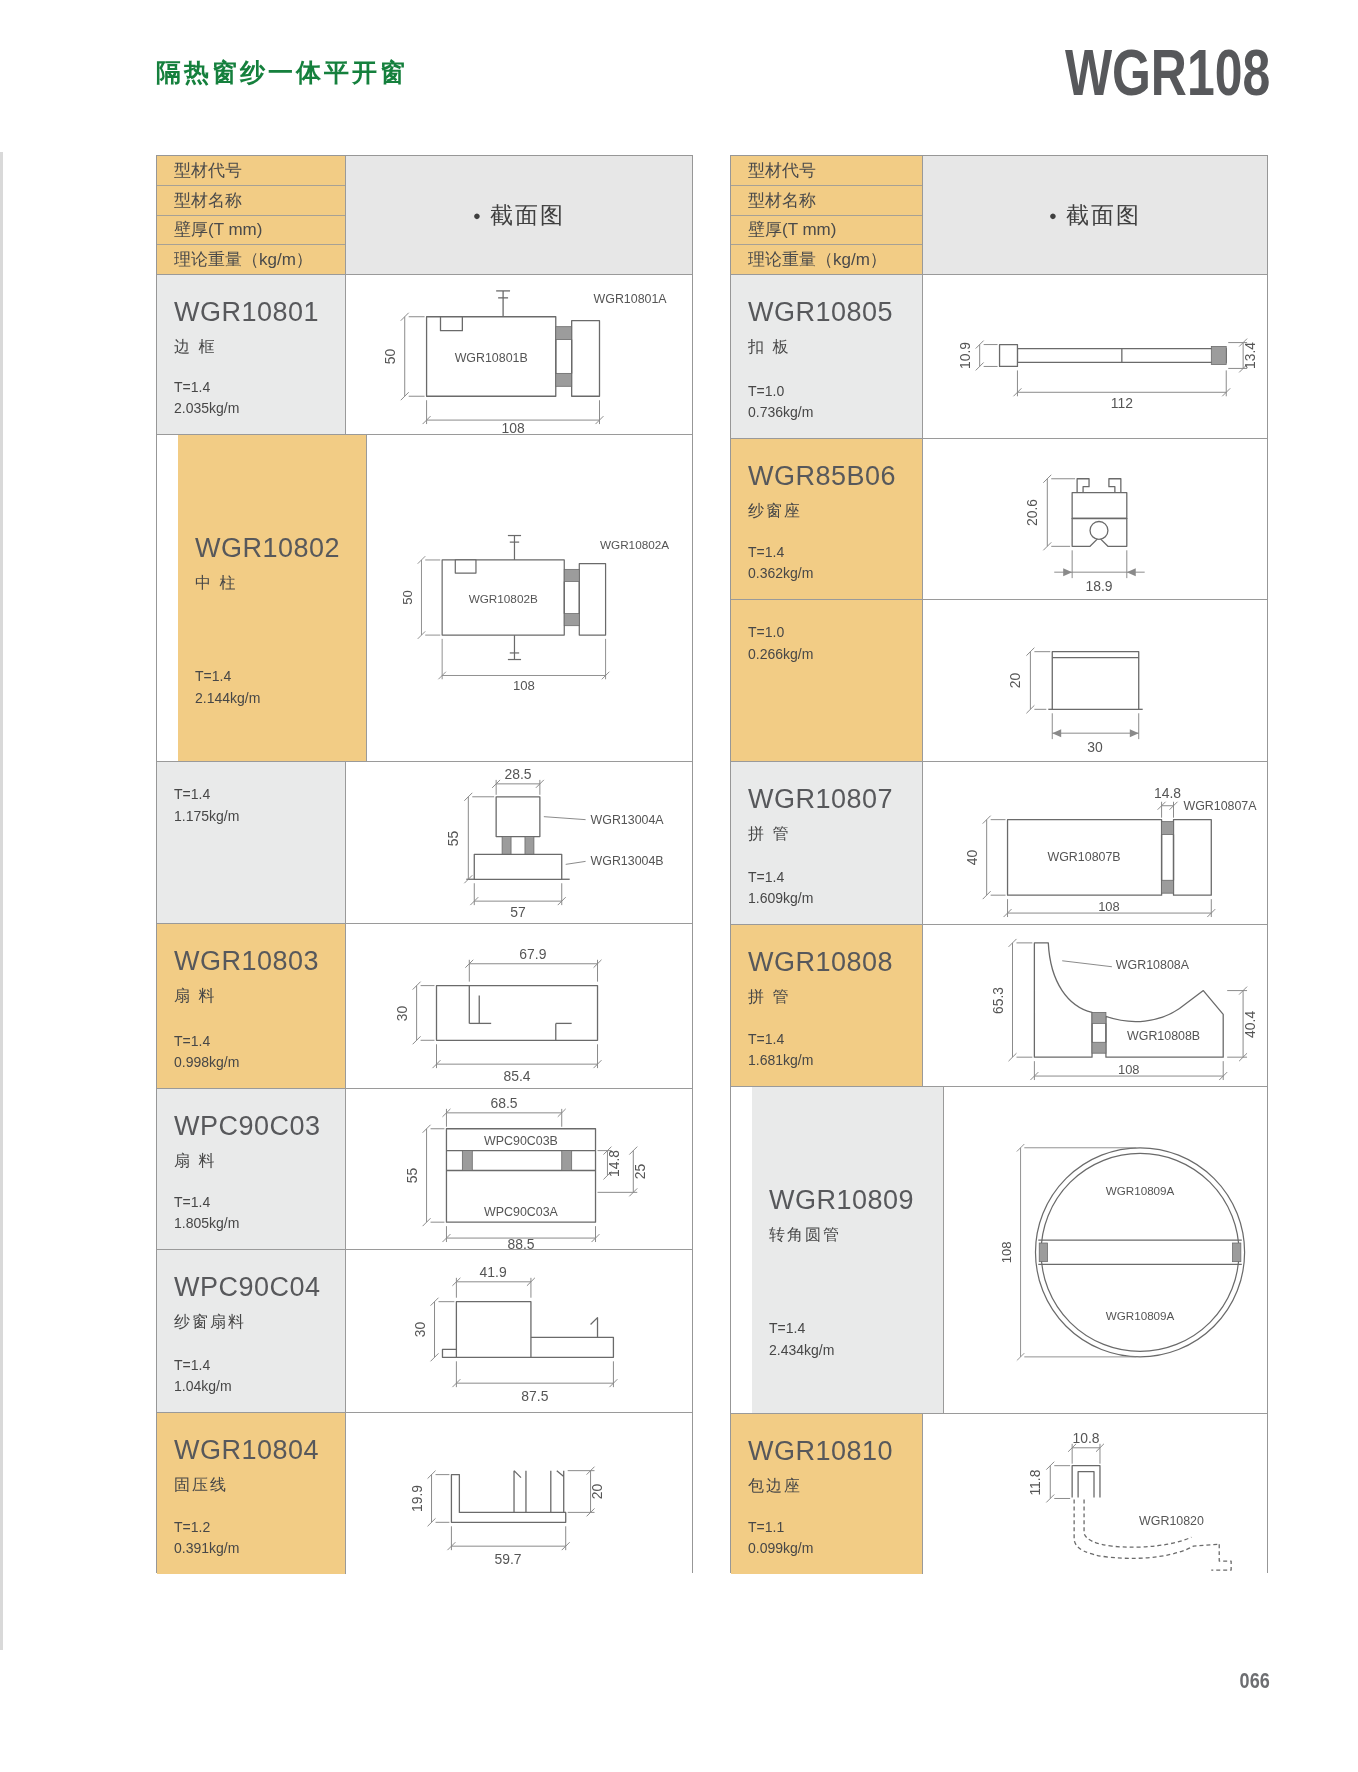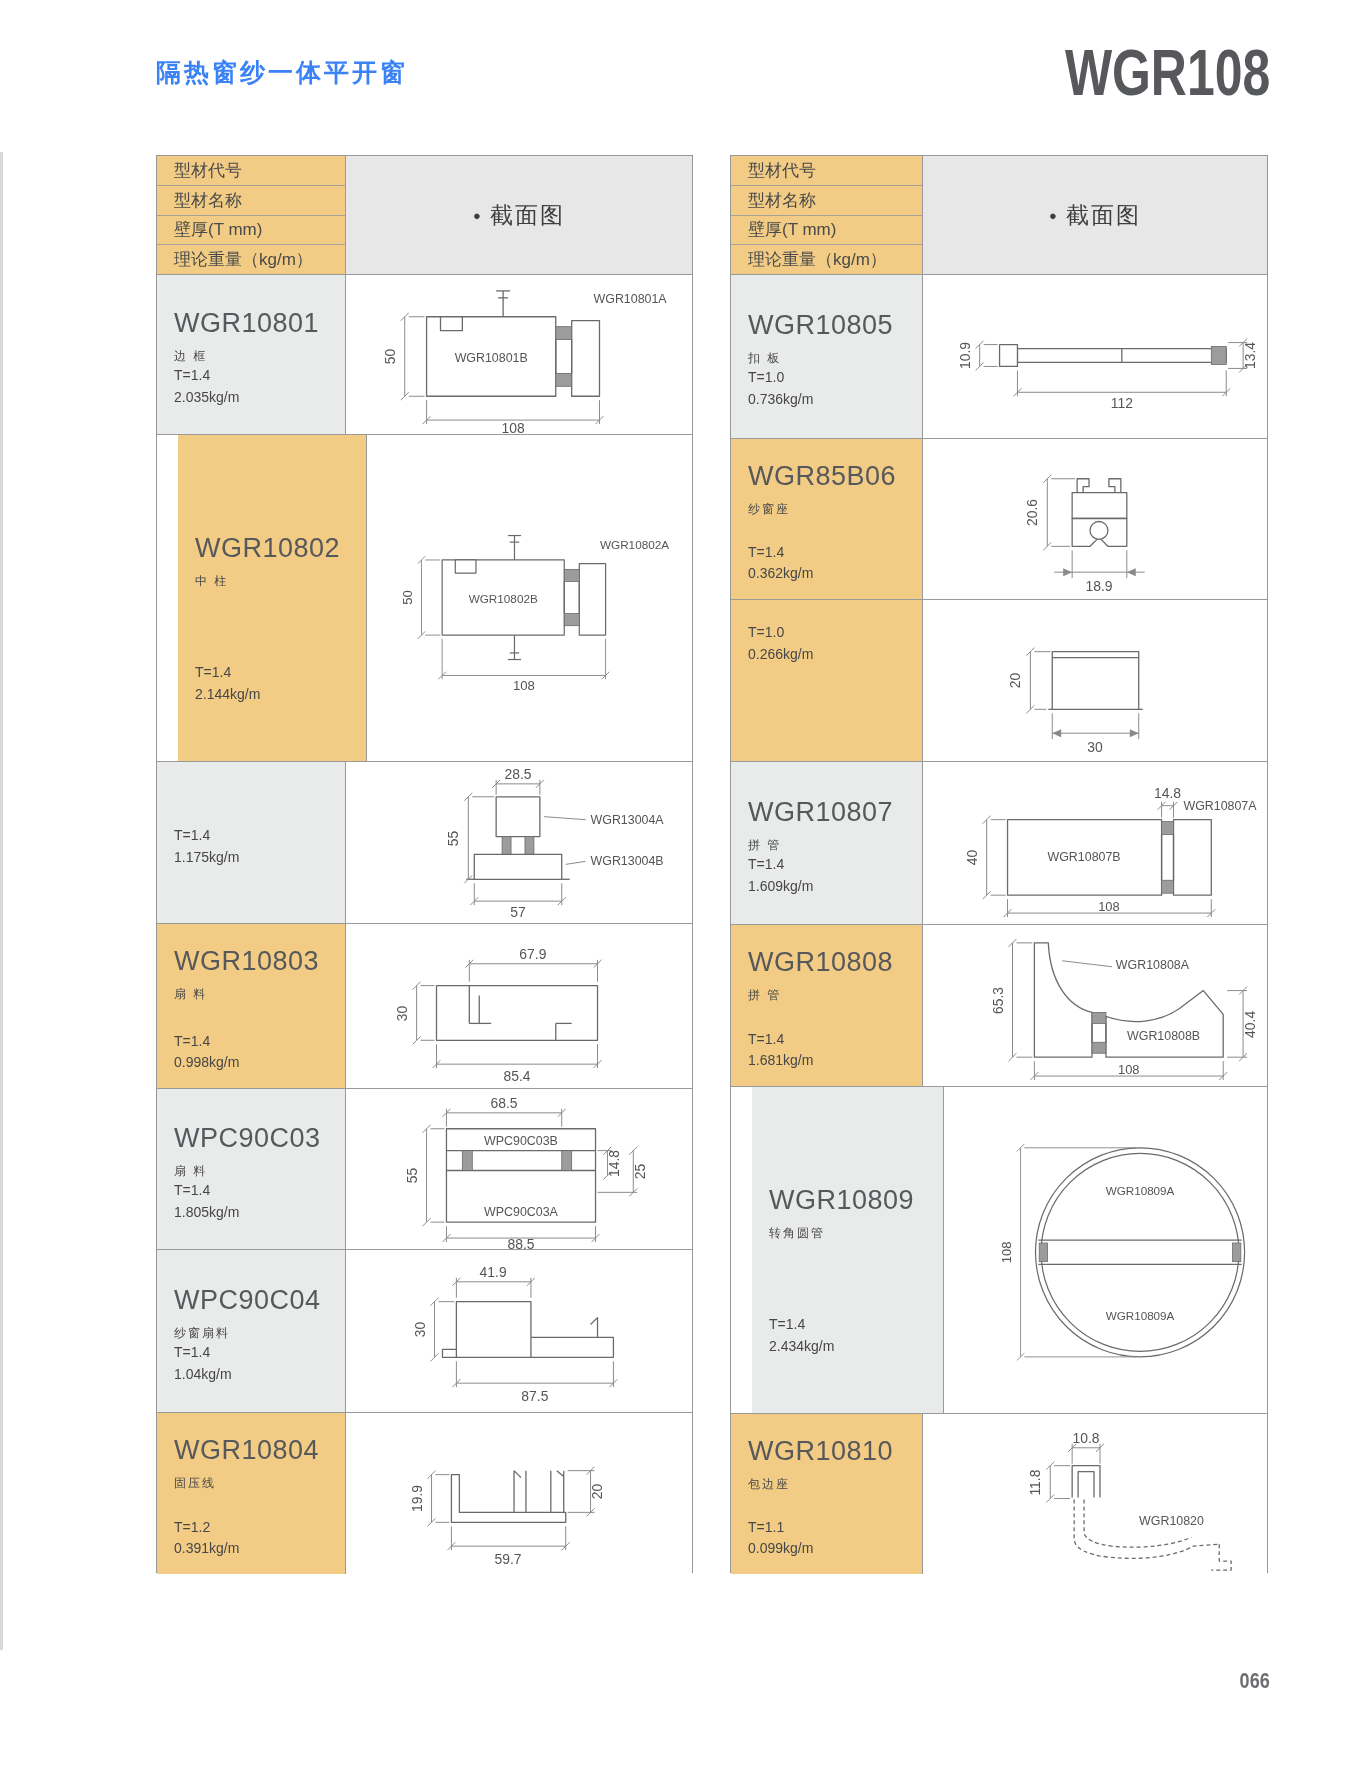--- a/index.html
+++ b/index.html
@@ -1,20 +1,20 @@
 <!DOCTYPE html>
 <html><head>
 <meta charset="utf-8">
 <style>
   html,body{margin:0;padding:0;background:#fff;}
   #page{position:relative;width:1358px;height:1772px;background:#fff;overflow:hidden;
         font-family:"Liberation Sans","DejaVu Sans",sans-serif;color:#474747;}
   #edge-strip{position:absolute;left:0;top:152px;width:3px;height:1498px;background:#d9d9d9;}
   #page-title{position:absolute;left:156px;top:56px;font-size:25px;font-weight:600;
-              letter-spacing:3px;color:#3b82f6;}
+              letter-spacing:3px;color:#15803d;}
   #series-title{position:absolute;right:88px;top:36px;font-size:64px;font-weight:700;
                 color:#57585b;transform:scaleX(.78);transform-origin:100% 50%;letter-spacing:0;}
   #page-number{position:absolute;right:88px;top:1668px;font-size:22px;font-weight:700;
                color:#6d6e71;transform:scaleX(.82);transform-origin:100% 50%;}
   .ptable{position:absolute;top:155px;border:1px solid #979797;background:#fff;
           display:flex;flex-direction:column;box-sizing:border-box;}
   #table-left{left:156px;width:537px;height:1418px;}
   #table-right{left:730px;width:538px;height:1418px;}
   .thead{display:flex;height:118px;flex:0 0 auto;}
   .thead-labels{width:189px;flex:0 0 auto;display:flex;flex-direction:column;
@@ -26,25 +26,25 @@
   .thead-cell:last-child{border-bottom:none;}
   .thead-section{flex:1 1 auto;background:#e7e7e7;display:flex;align-items:center;justify-content:center;
                  font-size:23px;color:#3f3f3f;letter-spacing:2px;}
   .thead-section .blt{font-size:13px;margin-right:7px;color:#3f3f3f;}
   .prow{display:flex;flex:0 0 auto;border-top:1px solid #9a9a9a;box-sizing:border-box;}
   .pcell-label{width:189px;flex:0 0 auto;border-right:1px solid #9a9a9a;box-sizing:border-box;
                display:flex;flex-direction:column;justify-content:space-between;
                padding:22px 10px 14px 17px;}
   #table-right .pcell-label{width:192px;}
   .pcell-label.y{background:#f2cc85;}
-  .pcell-label.g{background:#e9eaea;justify-content:center;}
+  .pcell-label.g{background:#e9eaea;}
   .pcell-label.tall{justify-content:flex-start;padding-top:98px;margin-left:21px;}
   .pcell-label.tall .spec-block{margin-top:72px;}
   .code{font-size:27px;color:#57585b;letter-spacing:.5px;}
-  .cname{font-size:12px;color:#474747;letter-spacing:2px;margin-top:9px;}
+  .cname{font-size:16px;color:#474747;letter-spacing:2px;margin-top:9px;}
   .spec-block{font-size:14px;color:#474747;line-height:1.55;}
   .pcell-diagram{flex:1 1 auto;background:#fff;display:flex;align-items:center;justify-content:center;}
   .pcell-diagram svg{width:100%;height:100%;}
   svg .p{fill:none;stroke:#6a6a6a;stroke-width:1.3;stroke-linejoin:round;}
   svg .pf{fill:#ffffff;stroke:#6a6a6a;stroke-width:1.3;stroke-linejoin:round;}
   svg .tb{fill:#9c9c9c;stroke:#6a6a6a;stroke-width:.8;}
   svg .d{stroke:#8a8a8a;stroke-width:1;fill:none;}
   svg .dt{font-family:"Liberation Sans",sans-serif;font-size:14px;fill:#555;}
   svg .lb{font-family:"Liberation Sans",sans-serif;font-size:12.5px;fill:#555;}
   svg .dash{stroke-dasharray:4 3;}

